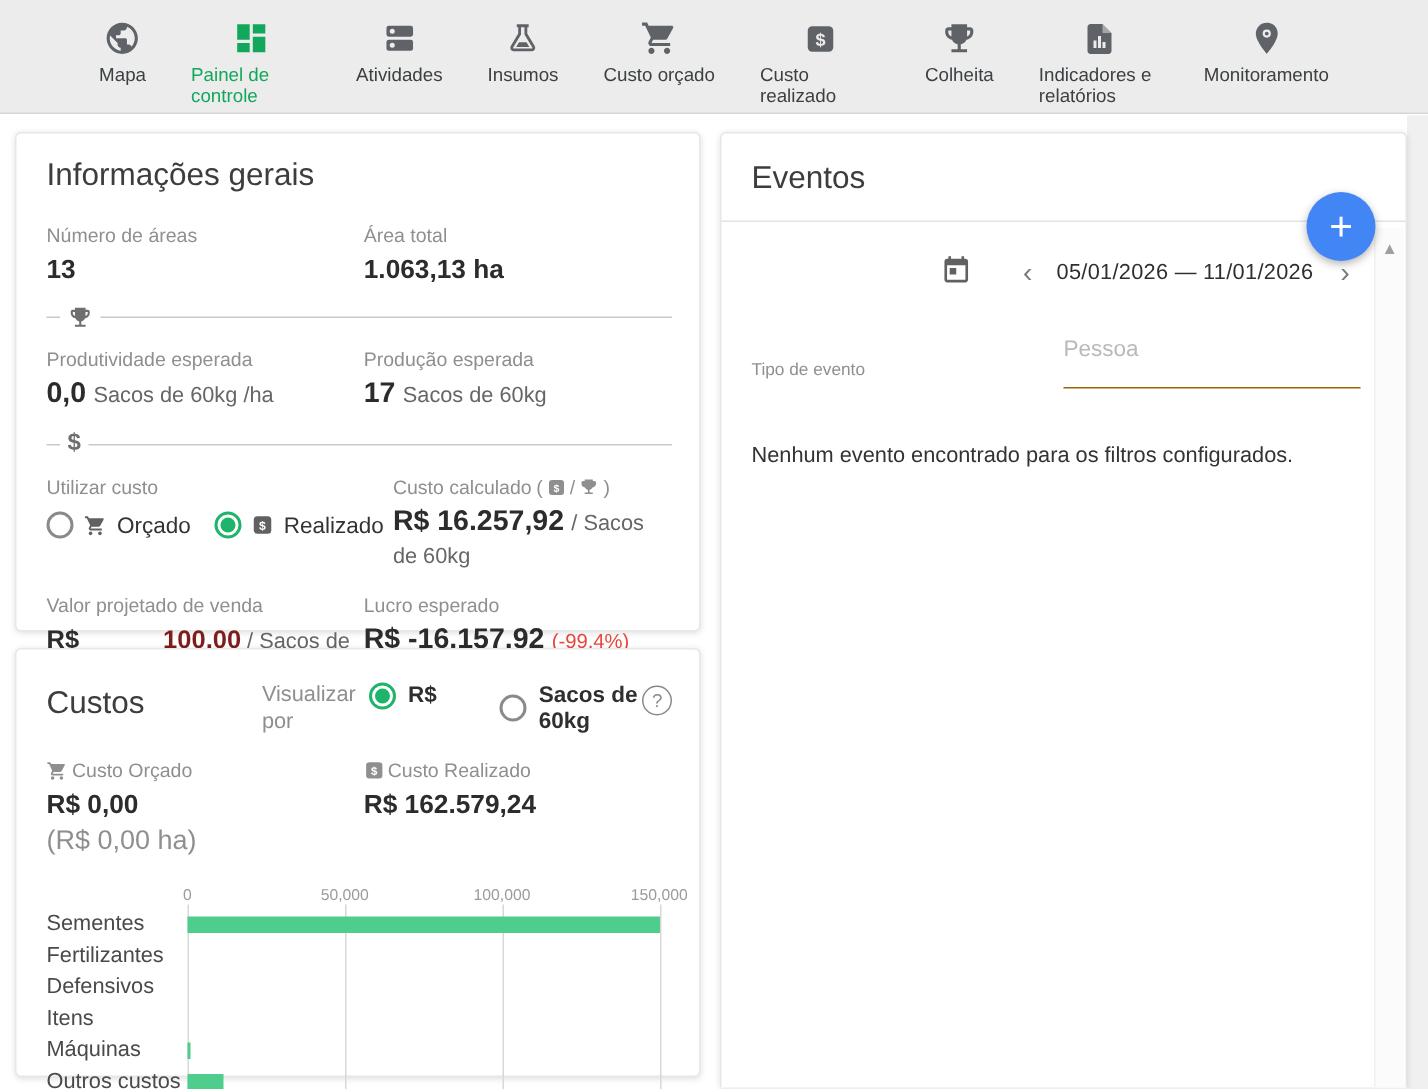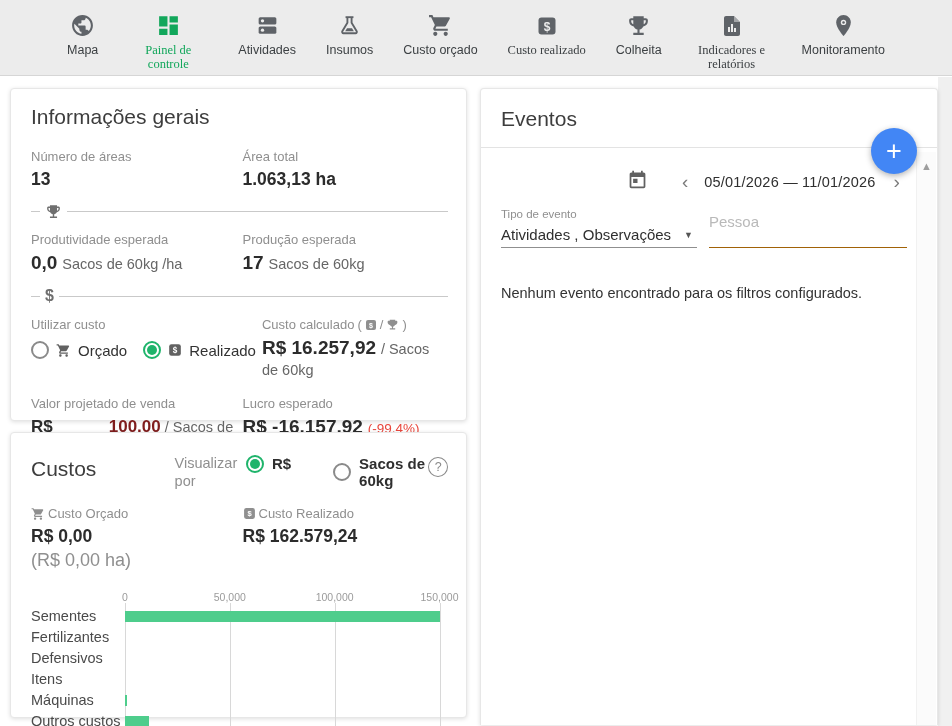--- a/index.html
+++ b/index.html
@@ -5,22 +5,22 @@
   * { margin:0; padding:0; box-sizing:border-box; }
   html,body { width:952px; height:726px; overflow:hidden; background:#fff;
     font-family:"Liberation Sans", sans-serif; color:#3c4043; }
 
   
   .topbar { position:absolute; left:0; top:0; width:952px; height:76px;
     background:#ececec; border-bottom:1px solid #d6d6d6;
     display:flex; justify-content:center; align-items:flex-start; gap:30px; padding-top:12px; }
   .nav-item { display:flex; flex-direction:column; align-items:center; gap:5px; cursor:pointer; }
   .nav-item .nicon { width:27px; height:27px; display:flex; align-items:center; justify-content:center; }
-  .nav-item .nlabel { font-size:12.5px; color:#3c4043; text-align:center; line-height:1.1; white-space:nowrap; }
-  .nav-item.wrap .nlabel { white-space:normal; max-width:80px;font-family:Liberation Serif, serif; }
+  .nav-item .nlabel { font-size:12.5px; color:#3c4043; text-align:left; line-height:1.1; white-space:nowrap; }
+  .nav-item.wrap .nlabel { white-space:normal; max-width:80px; }
   .nav-item.active .nlabel { color:#12a75b; }
 
   
   .card { position:absolute; background:#fff; border:1px solid #e7e7e7; border-radius:4px;
     box-shadow:0 1px 4px rgba(0,0,0,.13); }
   .card-info   { left:10px;  top:88px;  width:457px; height:333px; }
   .card-custos { left:10px;  top:432px; width:457px; height:286px; }
   .card-eventos{ left:480px; top:88px;  width:458px; height:637px; border-bottom:none; border-bottom-left-radius:0; border-bottom-right-radius:0; }
 
   .card-title { font-size:21px; color:#3d3d3d; }
@@ -87,21 +87,21 @@
     border-left:1px solid #f1f1f1; z-index:2; display:flex; justify-content:center; }
   .scroll-up { margin-top:9px; color:#9e9e9e; font-size:11px; line-height:1; cursor:pointer; }
 
   .ev-daterow { display:flex; align-items:center; margin-top:21px; }
   .cal-ico { margin-left:146px; cursor:pointer; }
   .chev { color:#7a7a7a; font-size:19px; line-height:1; cursor:pointer; padding:0 4px; }
   .chev.left { margin-left:30px; }
   .date-text { font-size:14.5px; font-weight:500; color:#2f2f2f; margin:0 14px 0 12px; letter-spacing:.2px; }
 
   .ev-filters { display:flex; padding:0 22px 0 20px; margin-top:14px; gap:12px; }
-  .sel-wrap { width:196px; }
+  .sel-wrap { width:196px;margin-top:32px; }
   .sel-label { font-size:11.5px; color:#8f8f8f; margin-bottom:6px; }
   .sel-box { border-bottom:1px solid #8f8f8f; padding-bottom:4px; display:flex; align-items:center; cursor:pointer; }
   .sel-value { font-size:15px; color:#2f2f2f; flex:1; white-space:nowrap; }
   .sel-caret { font-size:9px; color:#555; margin-right:4px; }
   .pessoa-wrap { width:198px; align-self:flex-end; }
   .pessoa-input { width:100%; border:none; border-bottom:1px solid #a16207; outline:none;
     font-family:"Liberation Sans",sans-serif; font-size:15px; color:#333; padding-bottom:17px; background:transparent; }
   .pessoa-input::placeholder { color:#b9b9b9; }
 
   .ev-empty { font-size:14.5px; color:#333; padding:0 20px; margin-top:37px; }
@@ -424,24 +424,20 @@
         </svg>
     </span>
     <span class="chev left">‹</span>
     <span class="date-text">05/01/2026 — 11/01/2026</span>
     <span class="chev">›</span>
   </div>
 
   <div class="ev-filters">
     <div class="sel-wrap">
       <div class="sel-label">Tipo de evento</div>
-      <div class="sel-box">
-        <span class="sel-value">Atividades , Observações</span>
-        <span class="sel-caret">▼</span>
-      </div>
     </div>
     <div class="pessoa-wrap">
       <input class="pessoa-input" type="text" placeholder="Pessoa" style="">
     </div>
   </div>
 
   <div class="ev-empty">Nenhum evento encontrado para os filtros configurados.</div>
 </div>
 
 </body></html>

